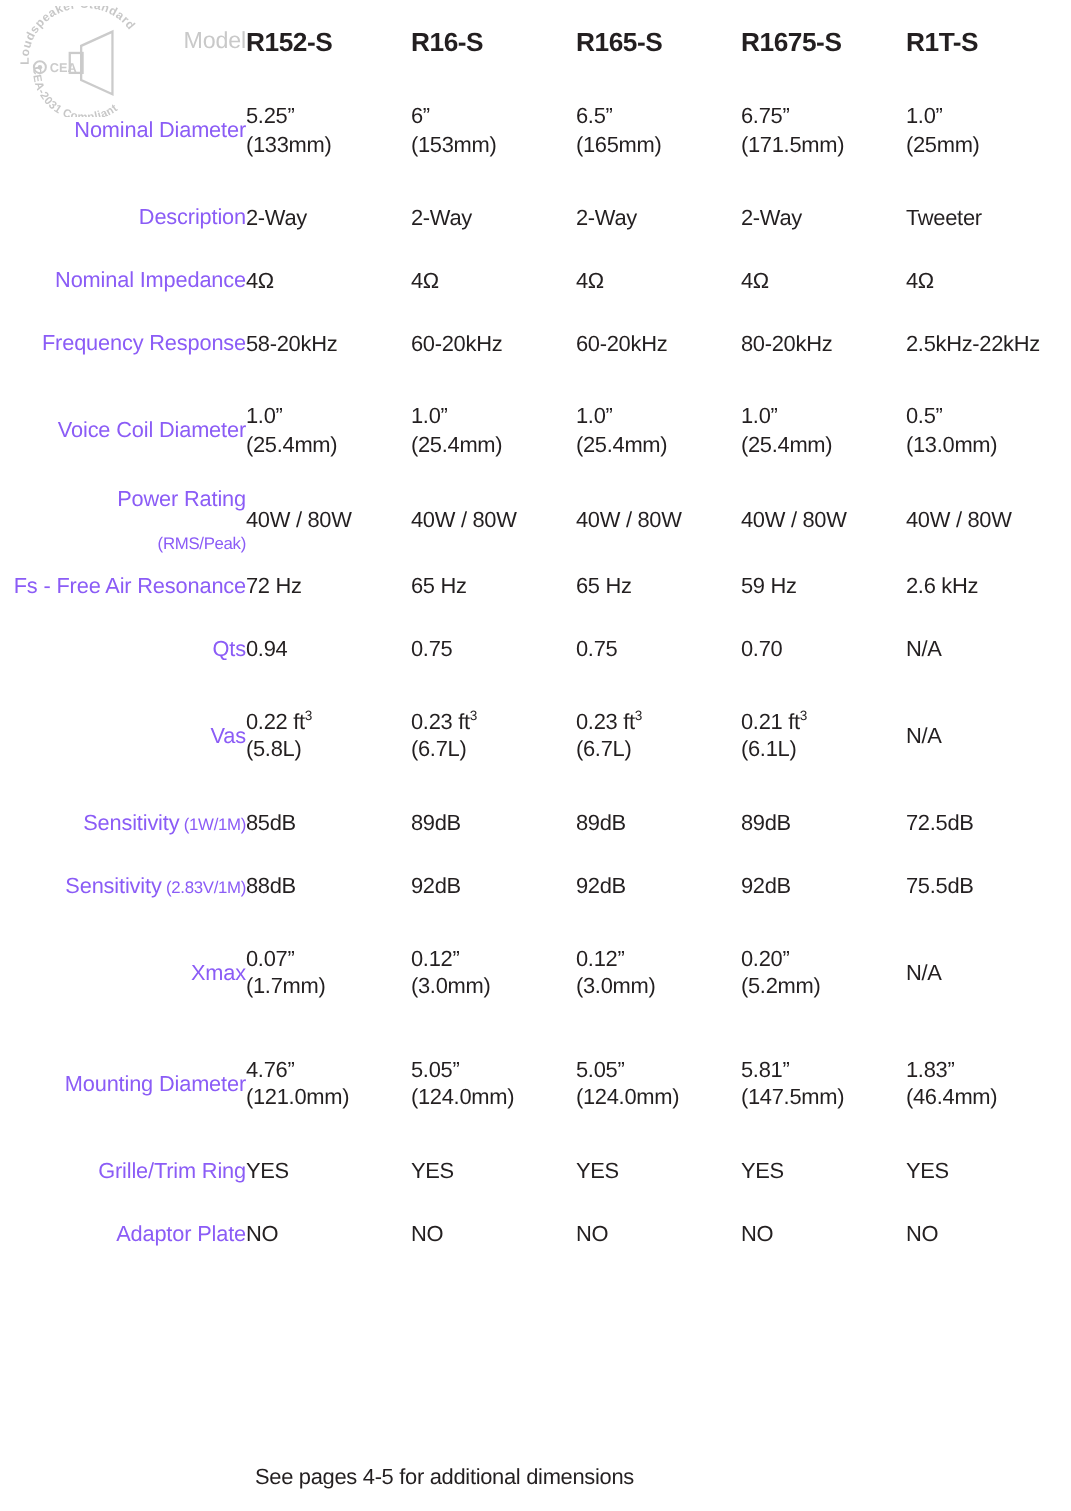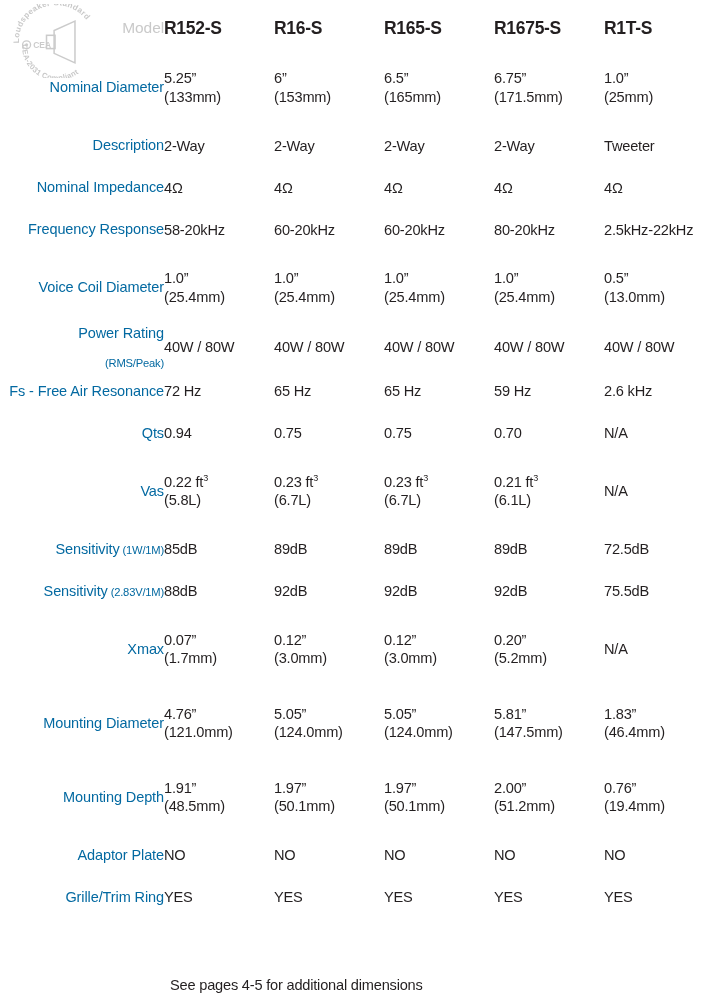--- a/index.html
+++ b/index.html
@@ -38,21 +38,21 @@
   }
   .spec-table td {
     vertical-align: middle;
     padding: 0;
   }
 
   .label-cell {
     width: 164px;
     text-align: right;
     padding-right: 9px;
-    color: #0369a1;
+    color: #8b5cf6;
     font-size: 14.5px;
     line-height: 1.18;
     font-weight: 400;
     letter-spacing: -0.1px;
     white-space: nowrap;
   }
   .label-cell .sub-inline {
     font-size: 11.2px;
     letter-spacing: -0.2px;
   }
@@ -236,40 +236,32 @@
         <td class="val-cell">N/A</td>
       </tr>
       <tr style="height: 74px;">
         <td class="label-cell">Mounting Diameter</td>
         <td class="val-cell pad-left">4.76”<span class="l2">(121.0mm)</span></td>
         <td class="val-cell">5.05”<span class="l2">(124.0mm)</span></td>
         <td class="val-cell">5.05”<span class="l2">(124.0mm)</span></td>
         <td class="val-cell">5.81”<span class="l2">(147.5mm)</span></td>
         <td class="val-cell">1.83”<span class="l2">(46.4mm)</span></td>
       </tr>
-      <tr style="height: 74px;">
-        <td class="label-cell">Mounting Depth</td>
-        <td class="val-cell pad-left">1.91”<span class="l2">(48.5mm)</span></td>
-        <td class="val-cell">1.97”<span class="l2">(50.1mm)</span></td>
-        <td class="val-cell">1.97”<span class="l2">(50.1mm)</span></td>
-        <td class="val-cell">2.00”<span class="l2">(51.2mm)</span></td>
-        <td class="val-cell">0.76”<span class="l2">(19.4mm)</span></td>
+      <tr style="height: 42px;">
+        <td class="label-cell">Grille/Trim Ring</td>
+        <td class="val-cell pad-left">YES</td>
+        <td class="val-cell">YES</td>
+        <td class="val-cell">YES</td>
+        <td class="val-cell">YES</td>
+        <td class="val-cell">YES</td>
       </tr>
       <tr style="height: 42px;">
         <td class="label-cell">Adaptor Plate</td>
         <td class="val-cell pad-left">NO</td>
         <td class="val-cell">NO</td>
         <td class="val-cell">NO</td>
         <td class="val-cell">NO</td>
         <td class="val-cell">NO</td>
       </tr>
-      <tr style="height: 42px;">
-        <td class="label-cell">Grille/Trim Ring</td>
-        <td class="val-cell pad-left">YES</td>
-        <td class="val-cell">YES</td>
-        <td class="val-cell">YES</td>
-        <td class="val-cell">YES</td>
-        <td class="val-cell">YES</td>
-      </tr>
     </tbody>
 </table>
 
 <div class="footer-note">See pages 4-5 for additional dimensions</div>
 
 </body></html>

